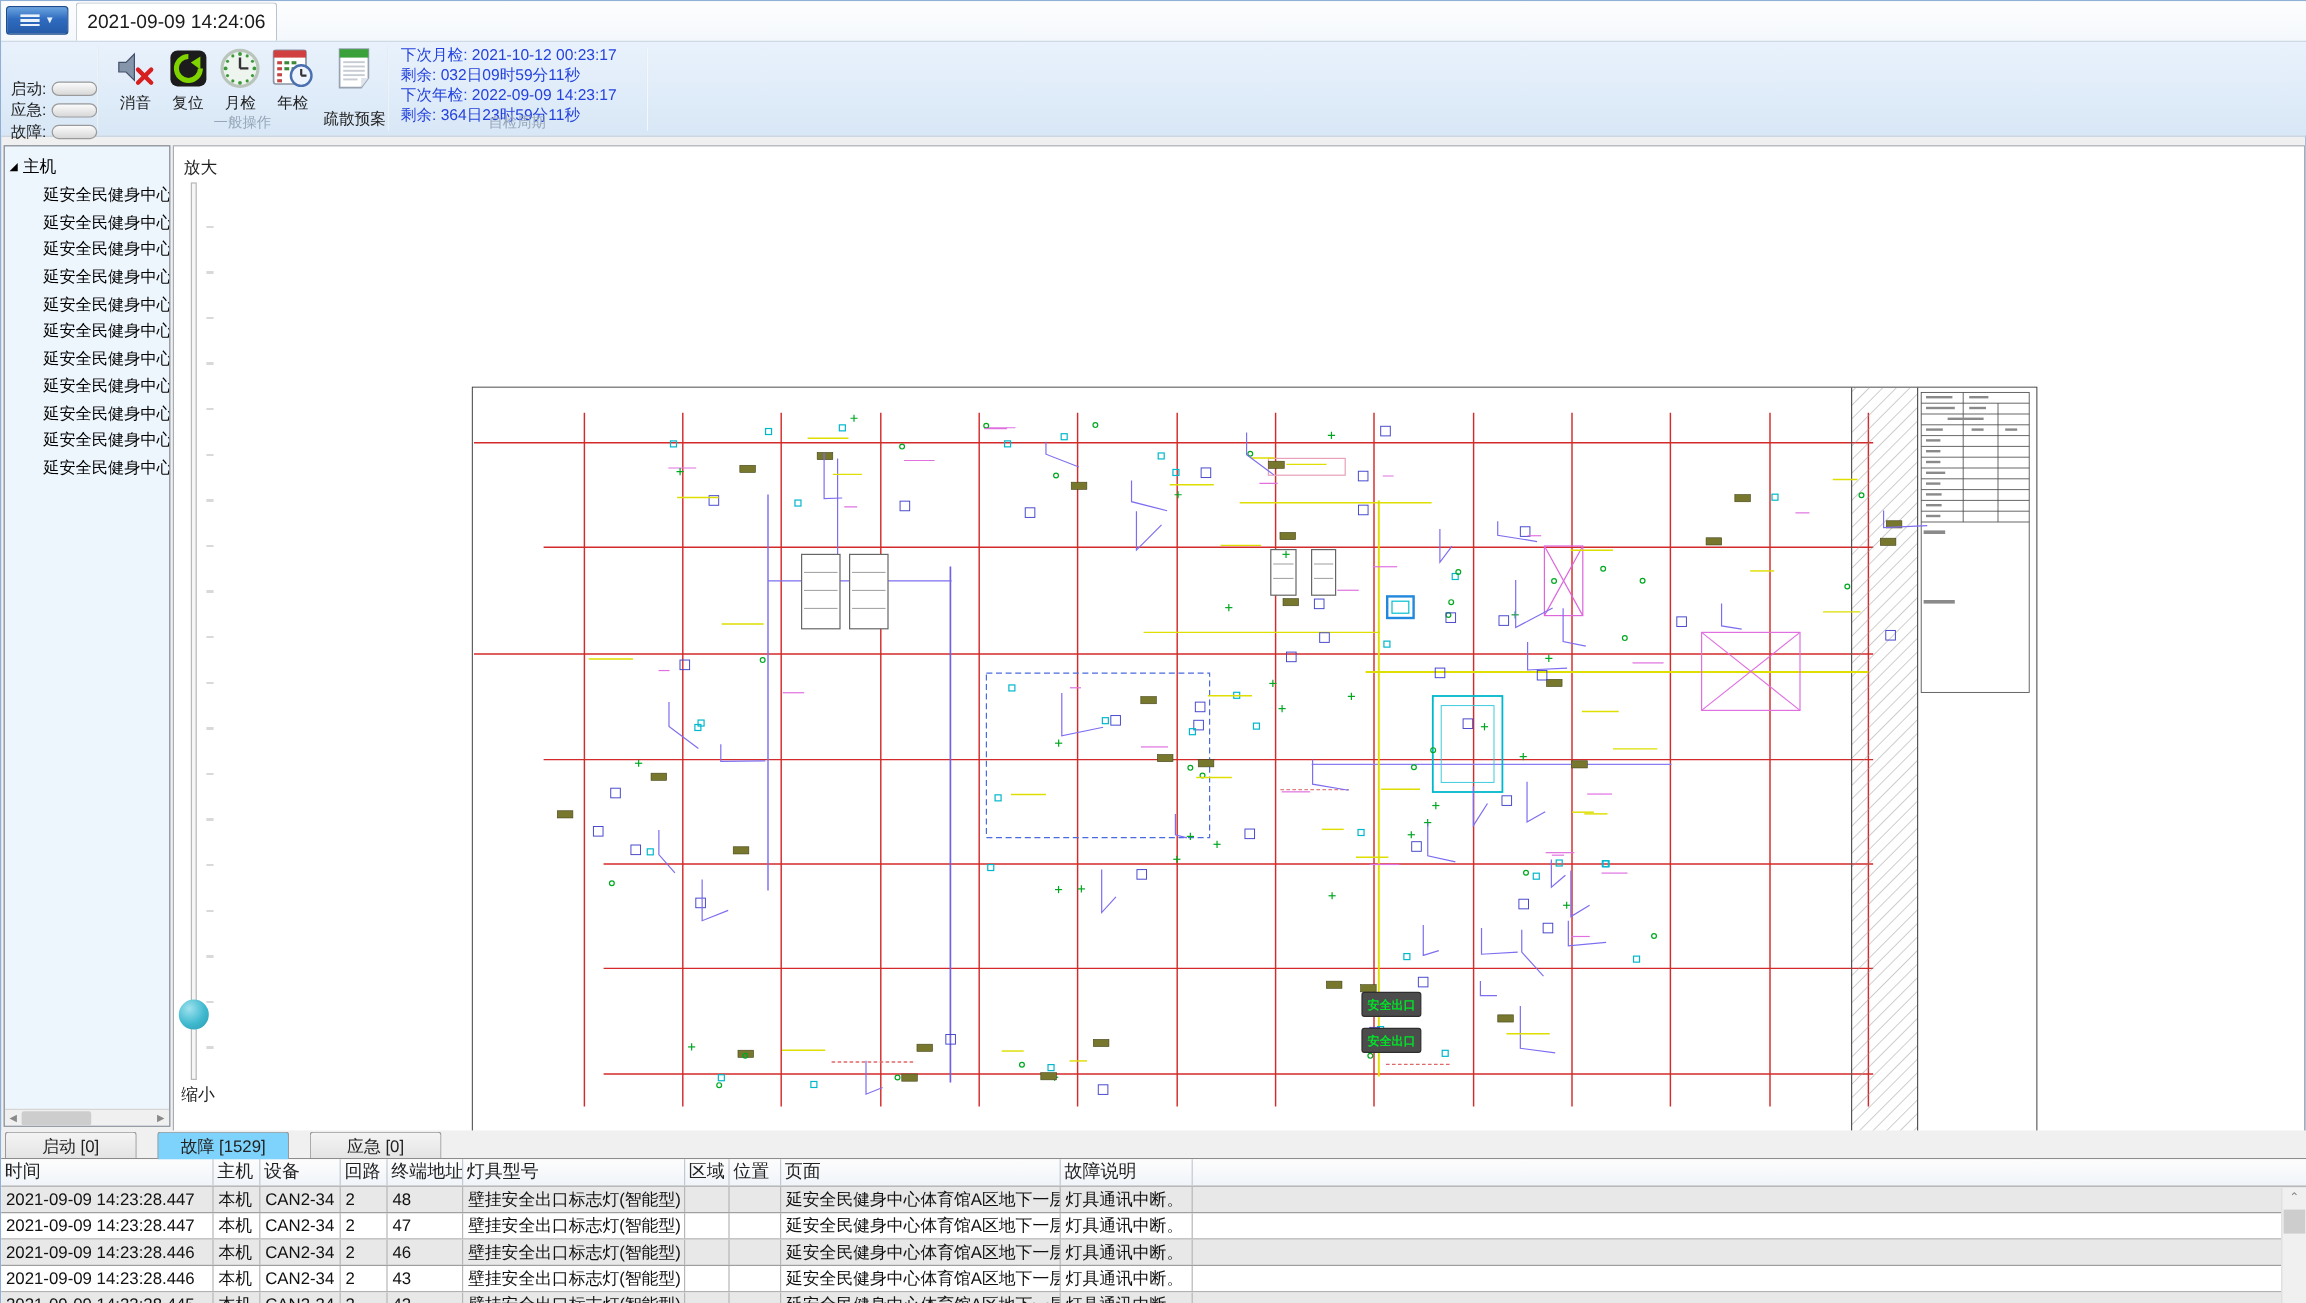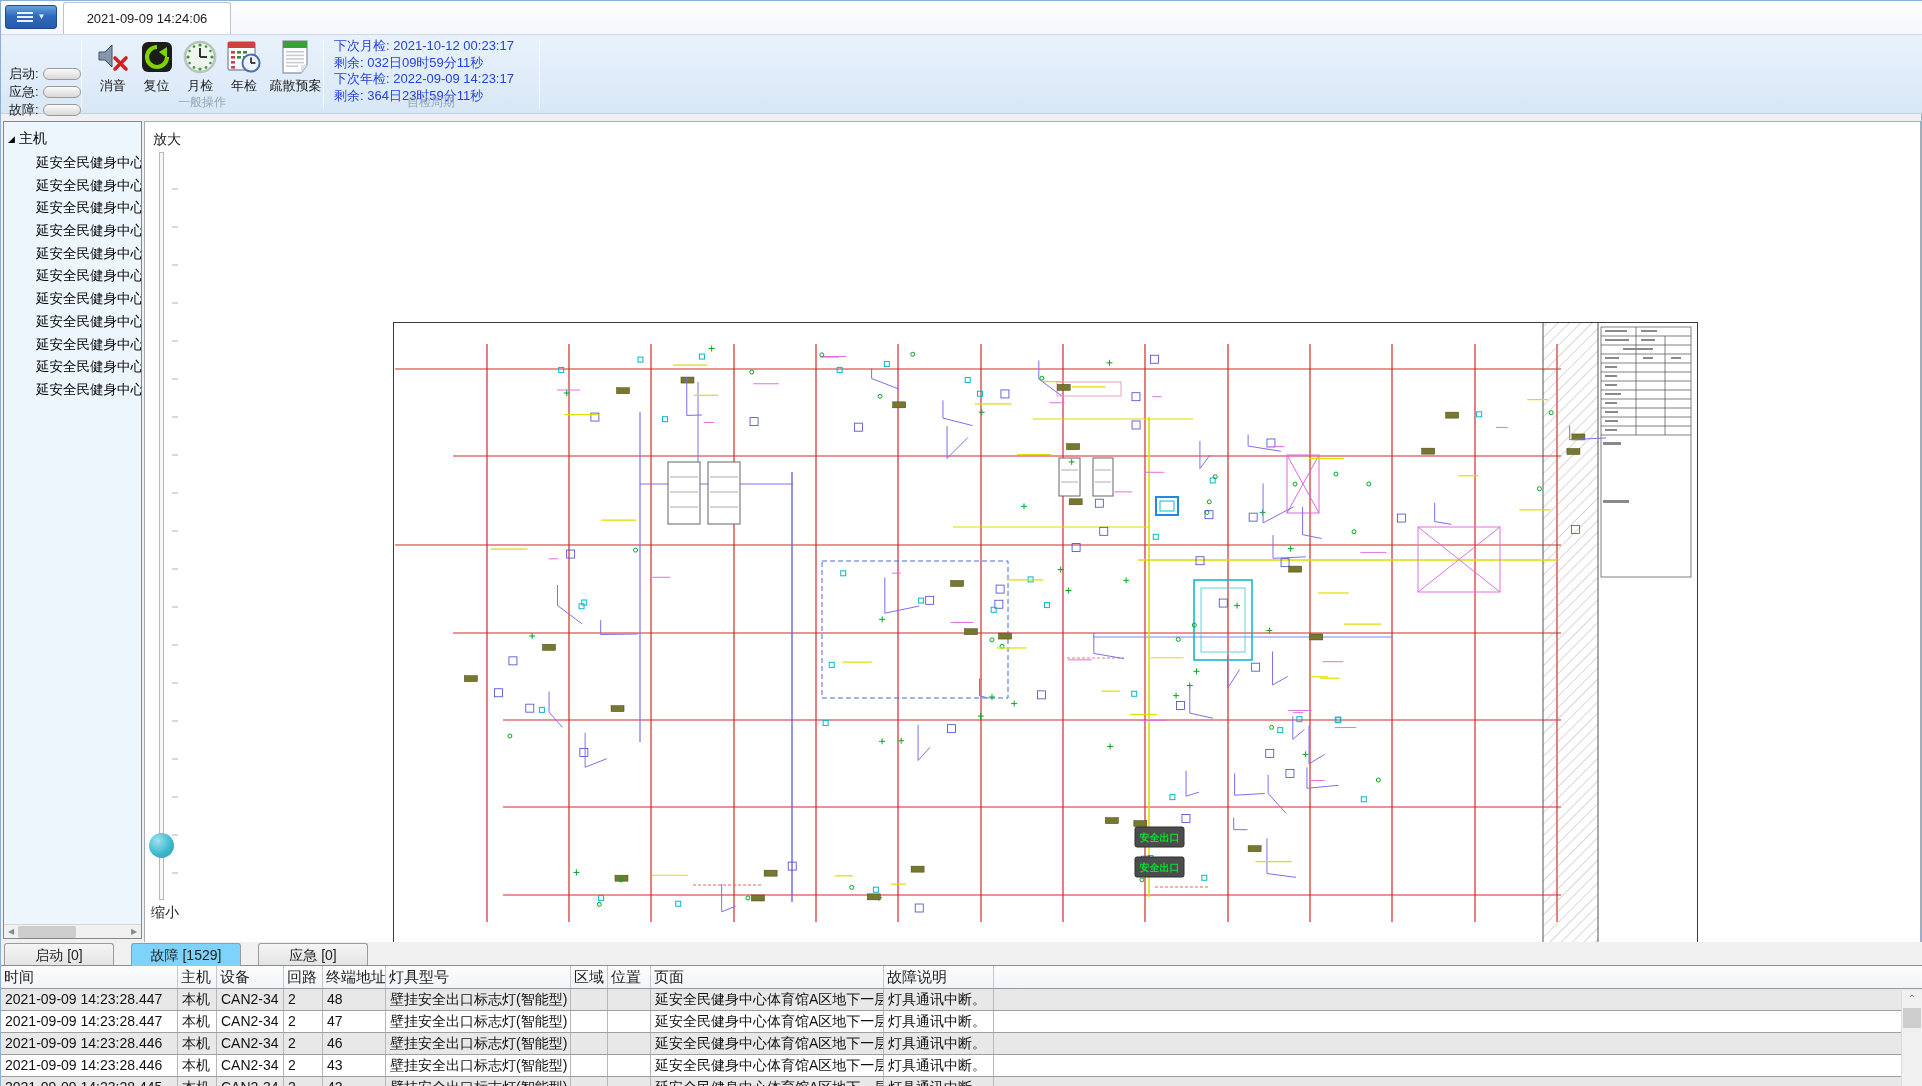--- a/index.html
+++ b/index.html
@@ -13,21 +13,21 @@
     background:linear-gradient(#fdfdfe,#f4f8fc); }
   .app-menu-button { position:absolute; left:4px; top:4px; width:52px; height:24px;
     border-radius:3px; background:linear-gradient(#6aa4e0,#2f6bbf 45%,#255ba8);
     border:1px solid #1d4b8f; display:flex; align-items:center; justify-content:center; gap:5px;
     cursor:pointer; }
   .menu-lines { width:16px; height:10px; display:inline-block;
     background:repeating-linear-gradient(to bottom,#eaf2fc 0 2px,transparent 2px 4px); }
   .menu-caret { color:#eaf2fc; font-size:8px; line-height:8px; }
   .time-tab { position:absolute; left:62px; top:1px; width:168px; height:32px;
     background:#fff; border:1px solid #bac4cf; border-bottom:none; border-radius:3px 3px 0 0;
-    font-size:13px; color:#1a1a1a; display:flex; align-items:center; justify-content:center; }
+    font-size:16px; color:#1a1a1a; display:flex; align-items:center; justify-content:center; }
 
   
   .ribbon { position:absolute; left:0; top:33px; width:1922px; height:80px;
     background:linear-gradient(#e9f2fc,#d8e7f6); border-top:1px solid #cdd9e6;
     border-bottom:1px solid #c2d0df; }
   .rgroup { position:absolute; top:0; height:78px; }
   .group-label { position:absolute; left:0; right:0; bottom:2px; text-align:center;
     font-size:12px; color:#97a6b9; }
   .rib-sep { position:absolute; top:4px; width:1px; height:70px; background:#c6d4e2;
     border-right:1px solid #f3f8fd; }
@@ -35,21 +35,21 @@
   .status-group { left:0; width:80px;margin-top:29px; }
   .status-row { display:flex; align-items:center; height:16px; margin:2px 0 0 8px; }
   .status-label { font-size:13px; color:#222; width:34px; }
   .status-pill { width:38px; height:12px; border:1px solid #9a9a9a; border-radius:7px;
     background:linear-gradient(#fbfbfb,#d8d8d8); }
 
   .actions-group { left:81px; width:240px; }
   .action-buttons { display:flex; gap:6px; padding:4px 0 0 12px; }
   .action-btn { display:flex; flex-direction:column; align-items:center; width:44px;
     cursor:pointer; }
-  .action-btn.wide { width:62px; }
+  .action-btn.wide { width:62px;gap:13px; }
   .action-btn svg { width:36px; height:36px; }
   .action-btn .albl { font-size:13px; color:#222; margin-top:2px; white-space:nowrap; }
 
   .selfcheck-group { left:322px; width:216px; }
   .sc-lines { padding:3px 0 0 11px; }
   .sc-line { font-size:13px; line-height:16.5px; color:#2442dd; white-space:nowrap; }
 
   
   .sidebar { position:absolute; left:2px; top:120px; width:139px; height:818px;
     background:#eef6fd; border:1px solid #828790; overflow:hidden; }

